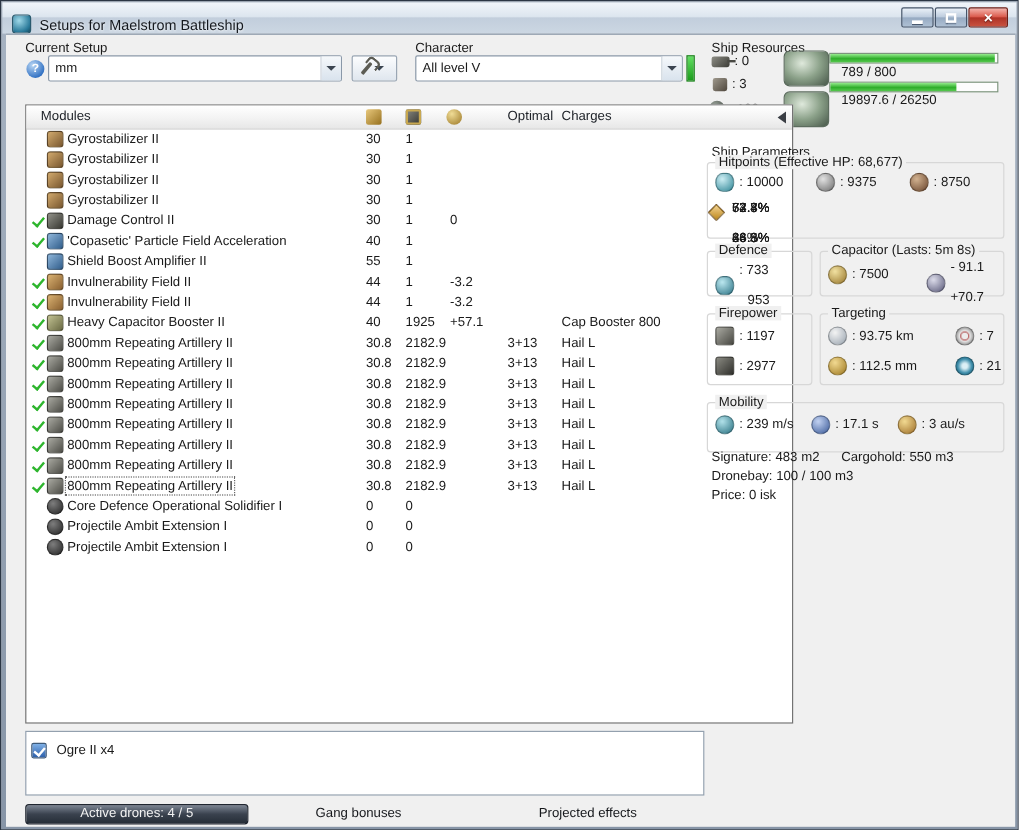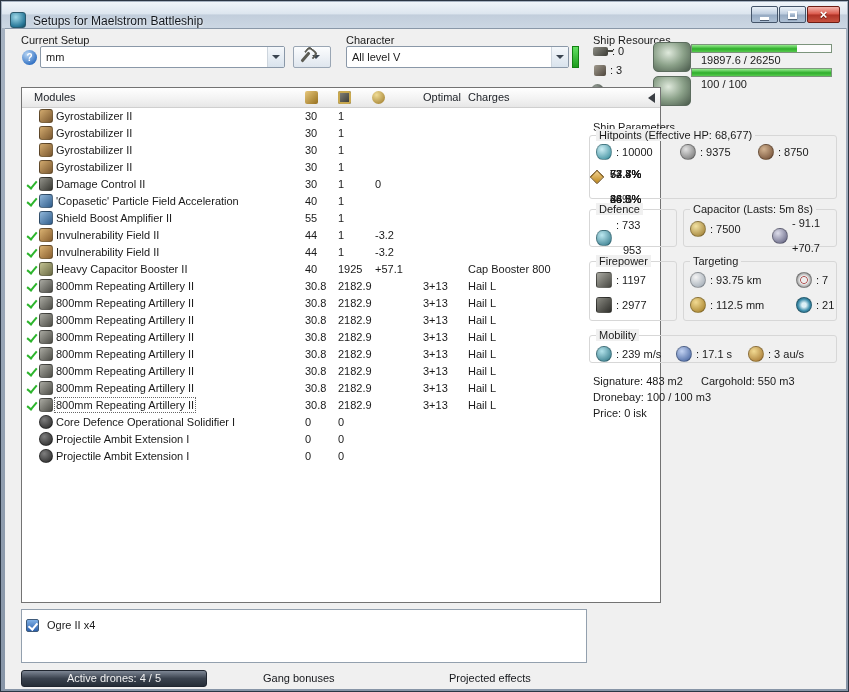--- a/index.html
+++ b/index.html
@@ -209,31 +209,31 @@
     </div>
     <div class="srrow" style="left:586px;top:55px;">
       <span class="sr-ic calib"></span>
       <span>: 100</span>
     </div>
     <div class="ship-thumb" style="left:648px;top:13px;"></div>
     <div class="ship-thumb" style="left:648px;top:47px;"></div>
 
     <div class="resbars">
 
+    <div class="resbar-item">
+        <div class="rbar">
+            <div class="rfill" style="width: 98.6%;"></div>
+          </div>
+        <div class="rtext">789 / 800</div>
+      </div>
         <div class="resbar-item">
         <div class="rbar">
             <div class="rfill" style="width: 75.8%;"></div>
           </div>
         <div class="rtext">19897.6 / 26250</div>
-      </div>
-        <div class="resbar-item">
-        <div class="rbar">
-            <div class="rfill" style="width: 100%;"></div>
-          </div>
-        <div class="rtext">100 / 100</div>
       </div>
       </div>
 
     <div class="mtable">
       <div class="mhead">
         <span class="h" style="left:12px;">Modules</span>
         <span class="hicon cpu" style="left:283px;"></span>
         <span class="hicon pg" style="left:316px;"></span>
         <span class="hicon cap" style="left:350px;"></span>
         <span class="h" style="left:401px;">Optimal</span>
@@ -569,21 +569,21 @@
       <div class="pstat" style="left:6px;top:35px;">
         <span class="picon picon-scanres"></span>
         <span>: 112.5 mm</span>
       </div>
       <div class="pstat" style="left:112px;top:35px;">
         <span class="picon picon-sensor"></span>
         <span>: 21</span>
       </div>
     </div>
 
-    <div class="group" style="left:584px;top:306px;width:248px;height:28px;">
+    <div class="group" style="left:584px;top:306px;width:248px;height:42px;">
       <span class="glabel">Mobility</span>
       <div class="pstat" style="left:6px;top:10px;">
         <span class="picon picon-speed"></span>
         <span>: 239 m/s</span>
       </div>
       <div class="pstat" style="left:86px;top:10px;">
         <span class="picon picon-align"></span>
         <span>: 17.1 s</span>
       </div>
       <div class="pstat" style="left:158px;top:10px;">

